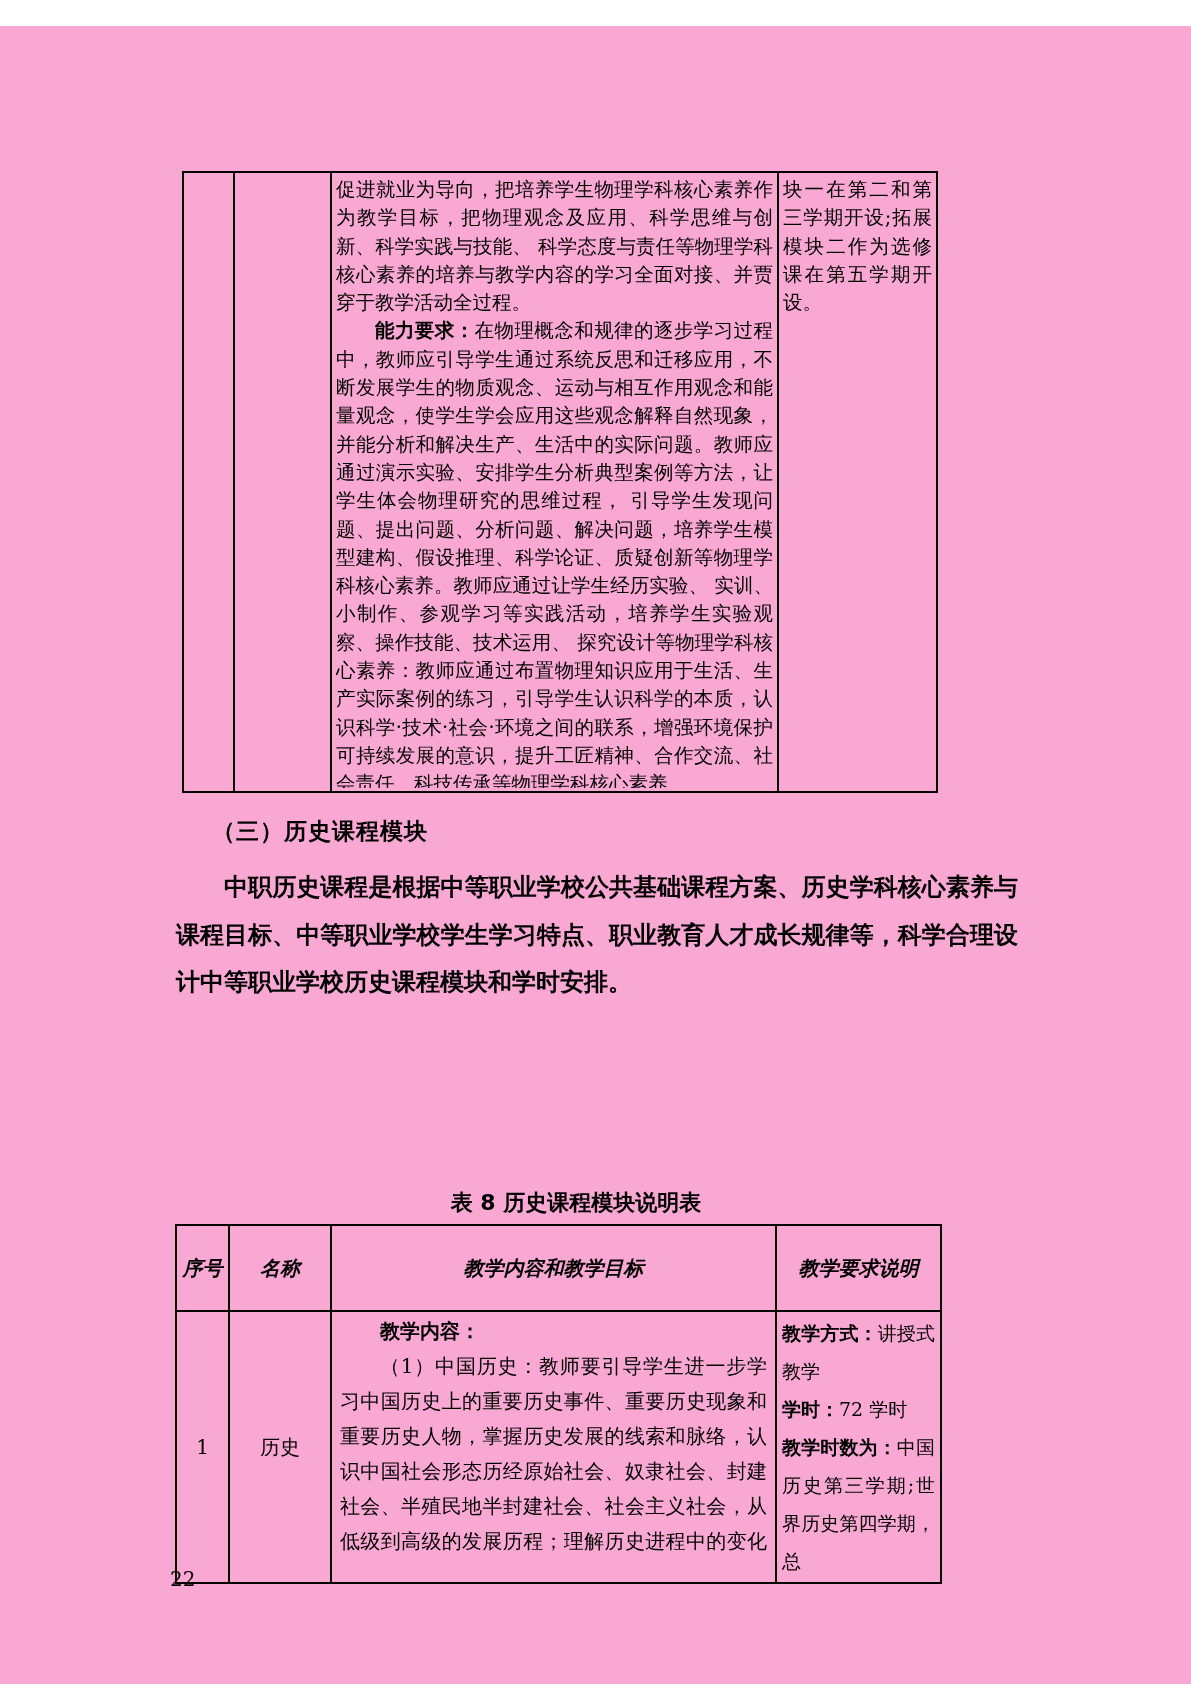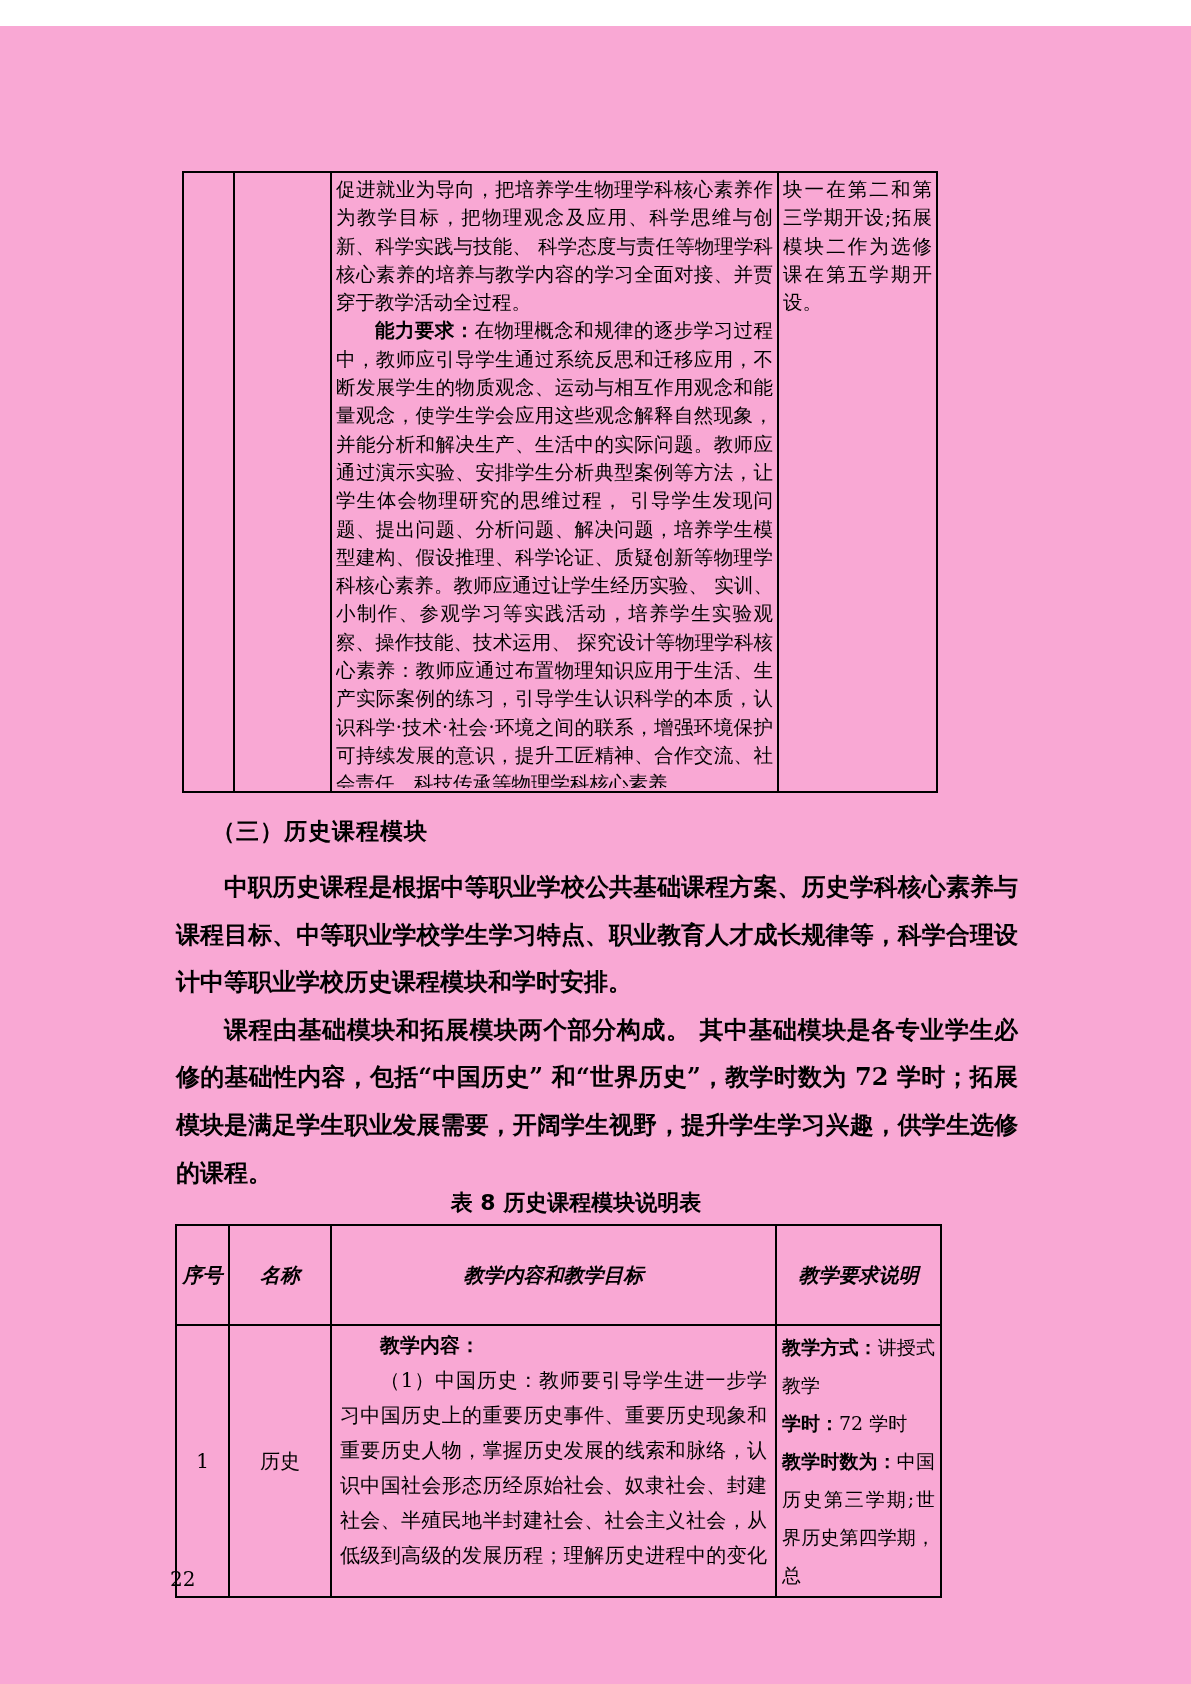--- a/index.html
+++ b/index.html
@@ -79,21 +79,21 @@
   .bottom-table {
     position: absolute;
     left: 175px;
     top: 1198px;
     width: 765px;
     border-collapse: collapse;
     table-layout: fixed;
   }
   .bottom-table th, .bottom-table td { border: 2px solid #000; }
   .bottom-table th {
-    height: 100px;
+    height: 86px;
     font-size: 20px;
     font-weight: bold;
     font-style: italic;
     text-align: center;
     vertical-align: middle;
     padding: 0 4px;
   }
   .bottom-table tbody td { height: 250px; vertical-align: top; }
   .bt-center {
     text-align: center;
@@ -148,21 +148,20 @@
           <p class="no-indent">块一在第二和第三学期开设;拓展模块二作为选修课在第五学期开设。</p>
         </td>
       </tr>
     </tbody>
   </table>
 
   <h2 class="heading">（三）历史课程模块</h2>
 
   <div class="body-text">
     <p>中职历史课程是根据中等职业学校公共基础课程方案、历史学科核心素养与课程目标、中等职业学校学生学习特点、职业教育人才成长规律等，科学合理设计中等职业学校历史课程模块和学时安排。</p>
-    <p>课程由基础模块和拓展模块两个部分构成。 其中基础模块是各专业学生必修的基础性内容，包括“中国历史” 和“世界历史”，教学时数为 72 学时；拓展模块是满足学生职业发展需要，开阔学生视野，提升学生学习兴趣，供学生选修的课程。</p>
   </div>
 
   <div class="caption">表 8 历史课程模块说明表</div>
 
   <table class="bottom-table">
     <colgroup>
       <col style="width:53px">
       <col style="width:102px">
       <col style="width:445px">
       <col style="width:165px">

